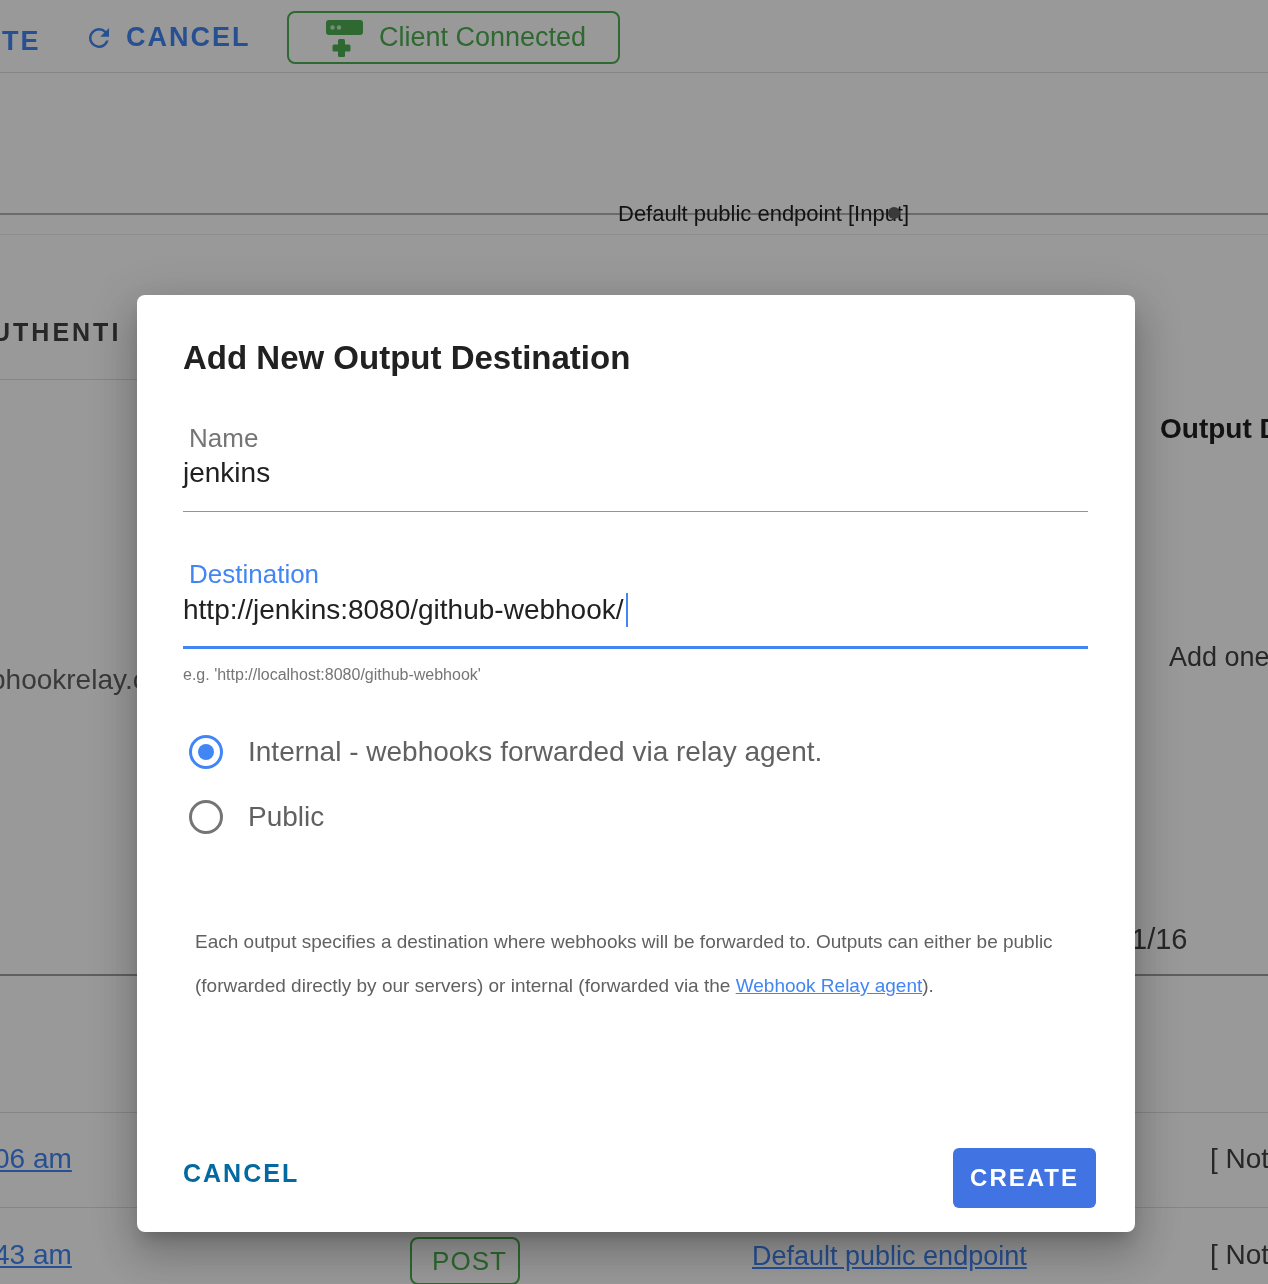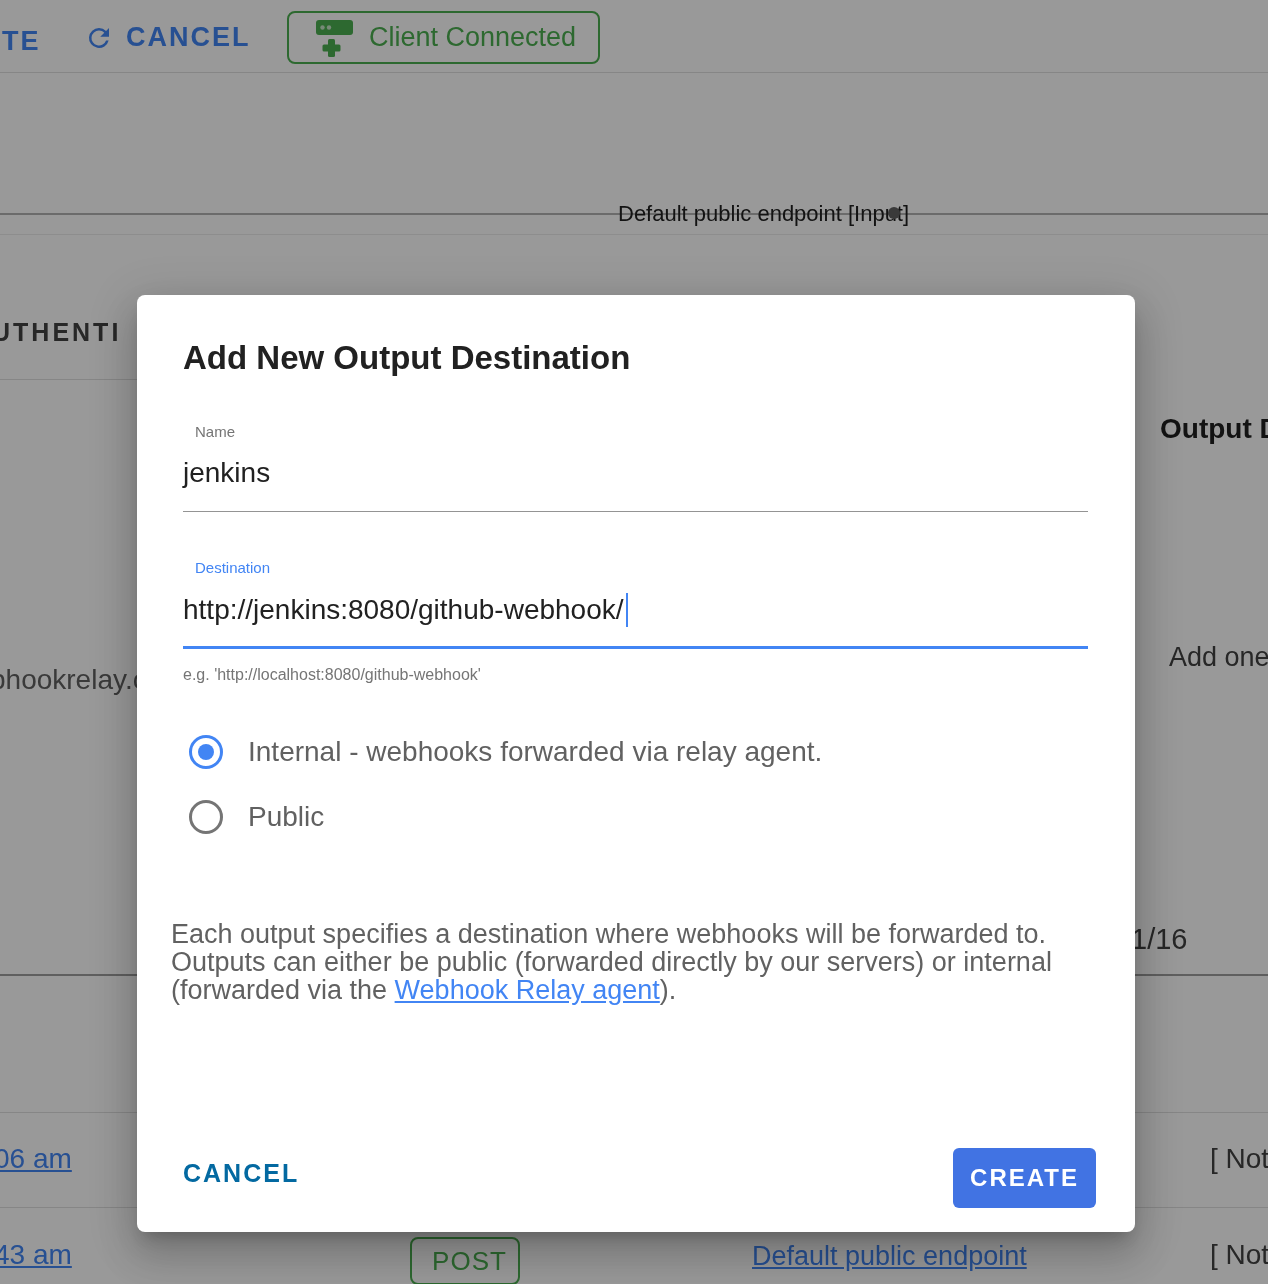--- a/index.html
+++ b/index.html
@@ -12,21 +12,21 @@
 
   
   #bg { position:absolute; inset:0; z-index:1; background:#fff; }
 
   .tb-frag { left:2px; top:26px; font-size:27px; font-weight:bold; letter-spacing:2px; color:#4285f4; }
   .refresh-btn { left:84px; top:22px; display:flex; align-items:center; gap:12px;
     color:#4285f4; font-size:27px; font-weight:bold; letter-spacing:2px; cursor:pointer; }
   .refresh-btn svg { width:30px; height:30px; fill:#4285f4; }
 
   .client-badge { left:287px; top:11px; height:53px; border:2px solid #4caf50; border-radius:8px;
-    display:flex; align-items:center; gap:14px; padding:0 22px; color:#4caf50; font-size:27px; }
+    display:flex; align-items:center; gap:14px; padding:0 32px; color:#4caf50; font-size:27px; }
 
   .divider { background:#e0e0e0; height:1px; left:0; width:1268px; }
   .div-top { top:72px; }
   .div-faint { top:234px; background:#ececec; }
   .div-dark { top:974px; height:2px; background:#9e9e9e; }
   .div-r1 { top:1112px; }
   .div-r2 { top:1207px; }
   .div-auth { top:379px; width:500px; }
 
   .diag-line { left:0; top:213px; width:1268px; height:2px; background:#b3b3b3; }
@@ -55,42 +55,42 @@
   
   #scrim { position:absolute; inset:0; z-index:10; background:rgba(0,0,0,0.40); }
 
   
   #dialog { position:absolute; z-index:20; left:137px; top:295px; width:998px; height:937px;
     background:#ffffff; border-radius:8px;
     box-shadow:0 11px 15px -7px rgba(0,0,0,.2), 0 24px 38px 3px rgba(0,0,0,.14), 0 9px 46px 8px rgba(0,0,0,.12); }
 
   .dlg-title { left:46px; top:44px; font-size:33px; font-weight:600; color:#212121; }
 
-  .fld-label { left:58px; font-size:15px; color:#757575; }
+  .fld-label { left:52px; font-size:26px; color:#757575; }
   .lbl-name { top:128px; }
   .lbl-dest { top:264px; color:#4285f4; }
   .fld-value { left:46px; font-size:28px; color:#212121; white-space:nowrap; }
   .val-name { top:162px; }
   .val-dest { top:298px; display:flex; align-items:center; }
   .caret { display:inline-block; width:2px; height:34px; background:#4285f4; margin-left:2px; }
   .underline { left:46px; width:905px; }
   .ul-name { top:216px; height:1px; background:#949494; }
   .ul-dest { top:351px; height:3px; background:#4285f4; }
   .helper { left:46px; top:371px; font-size:16px; color:#757575; }
 
   .radio-row { left:52px; display:flex; align-items:center; gap:25px; cursor:pointer; }
   .rr1 { top:440px; }
   .rr2 { top:505px; }
   .radio-outer { width:34px; height:34px; border-radius:50%; border:3px solid #757575;
     display:flex; align-items:center; justify-content:center; flex:0 0 auto; }
   .radio-outer.sel { border-color:#4285f4; }
   .radio-dot { width:16px; height:16px; border-radius:50%; background:#4285f4; }
   .radio-label { font-size:28px; color:#616161; white-space:nowrap; }
 
-  .dlg-desc { left:34px; top:625px; width:910px; font-size:27px; line-height:28px; color:#616161; }
+  .dlg-desc { left:58px; top:625px; width:910px; font-size:19px; line-height:44px; color:#616161; }
   .dlg-desc a { color:#4285f4; text-decoration:underline; cursor:pointer; }
 
   .cancel-btn { left:46px; top:864px; font-size:25px; font-weight:bold; letter-spacing:2px;
     color:#0369a1; cursor:pointer; }
   .create-btn { left:816px; top:853px; width:143px; height:60px; background:#4173e3; border:none;
     border-radius:6px; color:#ffffff; font-size:24px; font-weight:bold; letter-spacing:2px;
     display:flex; align-items:center; justify-content:center; cursor:pointer;
     font-family:"Liberation Sans", sans-serif; }
 </style>
 </head>

